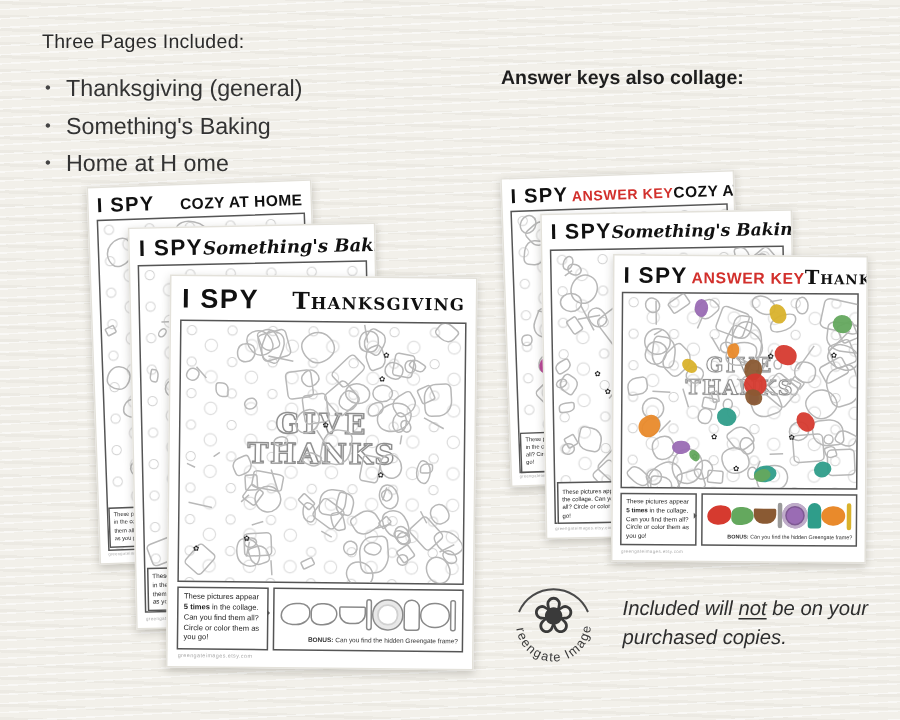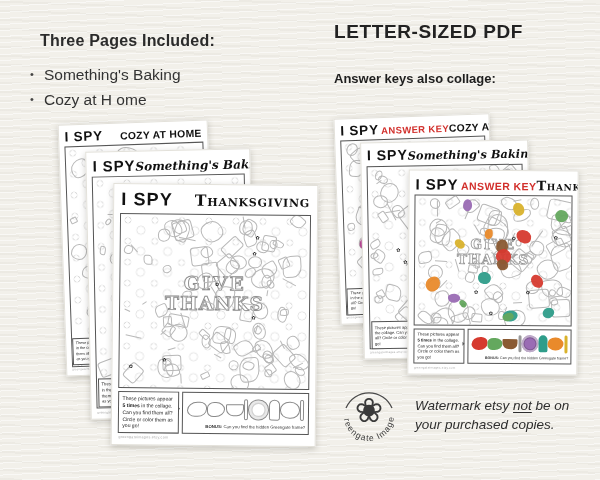--- a/index.html
+++ b/index.html
@@ -4,21 +4,21 @@
 <style>
   html,body{margin:0;padding:0;}
   body{font-family:"Liberation Sans",sans-serif;color:#2b2b2b;}
   #canvas{position:relative;width:600px;height:480px;overflow:hidden;
     background:
       repeating-linear-gradient(177deg, rgba(255,255,255,.55) 0 1px, rgba(255,255,255,0) 1px 6px),
       repeating-linear-gradient(2deg, rgba(125,118,100,.05) 0 2px, rgba(0,0,0,0) 2px 9px),
       #f2f0ea;}
   
   .intro{position:absolute;left:28px;top:20px;width:280px;}
-  .intro h1{margin:12px;font-size:16px;font-weight:700;letter-spacing:.2px;}
+  .intro h1{margin:0;font-size:13px;font-weight:400;letter-spacing:.2px;}
   .intro ul{list-style:none;margin:12px 0 0 2px;padding:0;font-size:15.5px;line-height:24px;color:#333;}
   .intro li .dot{display:inline-block;width:14px;color:#444;font-size:11px;vertical-align:2px;}
   .format{position:absolute;left:334px;top:18px;width:250px;}
   .format .big{font-size:19px;font-weight:700;letter-spacing:.6px;line-height:27px;color:#222;}
   .format .note{margin-top:26px;font-size:13px;font-weight:700;color:#1e1e1e;}
   
   .page{position:absolute;background:#fff;box-shadow:0 2px 6px rgba(60,55,45,.25);
     border:1px solid #e3e1da;box-sizing:border-box;padding:.45em .5em;overflow:hidden;
     display:flex;flex-direction:column;}
   .phead{display:flex;align-items:baseline;flex:0 0 auto;padding:0 .1em .25em .1em;}
@@ -74,28 +74,28 @@
   .wmtext u{text-underline-offset:2px;}
 </style>
 </head>
 <body>
 
 <div id="canvas">
 
   <div class="intro">
     <h1>Three Pages Included:</h1>
     <ul>
+      <li><span class="dot">•</span><span>Thanksgiving (general)</span></li>
       <li><span class="dot">•</span><span>Something's Baking</span></li>
-      <li><span class="dot">•</span><span>Cozy at H ome</span></li>
+      <li><span class="dot">•</span><span>Home at H ome</span></li>
     </ul>
   </div>
 
   <div class="format">
     <div class="big">
-      <div>LETTER-SIZED PDF</div>
     </div>
     <div class="note">Answer keys also collage:</div>
   </div>
 
   <div class="page" style="left:62px;top:122px;width:150px;height:252px;font-size:9px;transform:rotate(-2deg);z-index:1;">
     <div class="phead">
       <span class="brand">I SPY</span>
       <span class="ptitle t-cozy">Cozy at Home</span>
     </div>
     <div class="collage">
@@ -696,17 +696,17 @@
       <defs>
         <path id="arcBottom" d="M 7 33 A 25 25 0 0 0 57 33" fill="none"></path>
       </defs>
       <path d="M 9 25 A 25 25 0 0 1 55 25" fill="none" stroke="#4a4a4a" stroke-width="1.3"></path>
       <text x="32" y="39" text-anchor="middle" font-size="34" fill="#3a3a3a" font-family="DejaVu Sans, sans-serif">❀</text>
       <text font-size="8.6" fill="#3a3a3a" letter-spacing="1" font-family="Liberation Sans, sans-serif">
         <textPath href="#arcBottom" xlink:href="#arcBottom" startOffset="50%" text-anchor="middle">Greengate Images</textPath>
       </text>
     </svg>
     <div class="wmtext">
-      <span>Watermark etsy </span><u>not</u><span> be on your purchased copies.</span>
+      <span>Included will </span><u>not</u><span> be on your purchased copies.</span>
     </div>
   </div>
 
 </div>
 
 </body></html>

